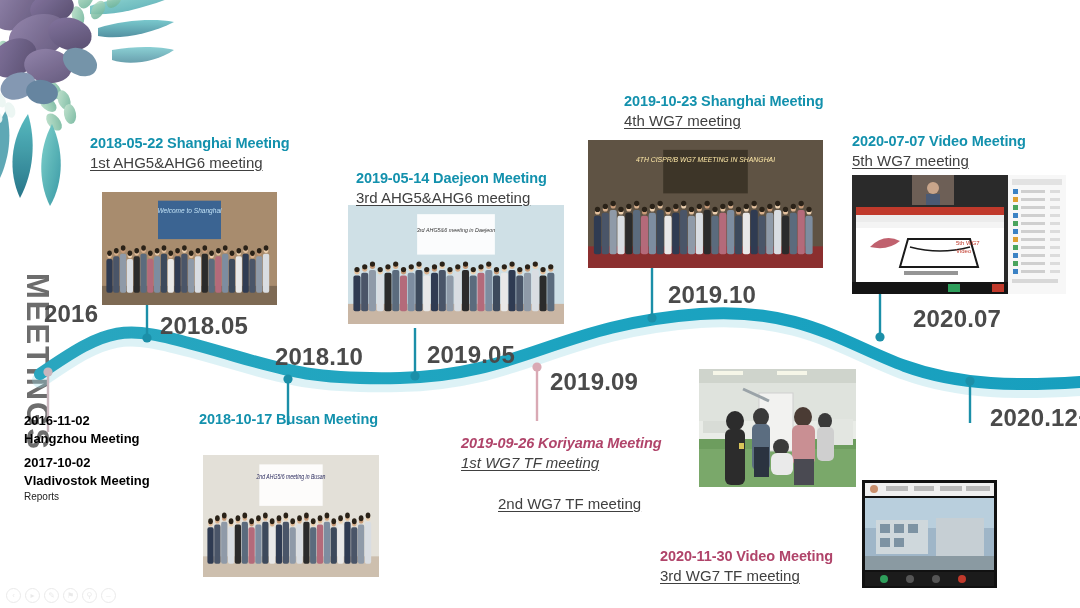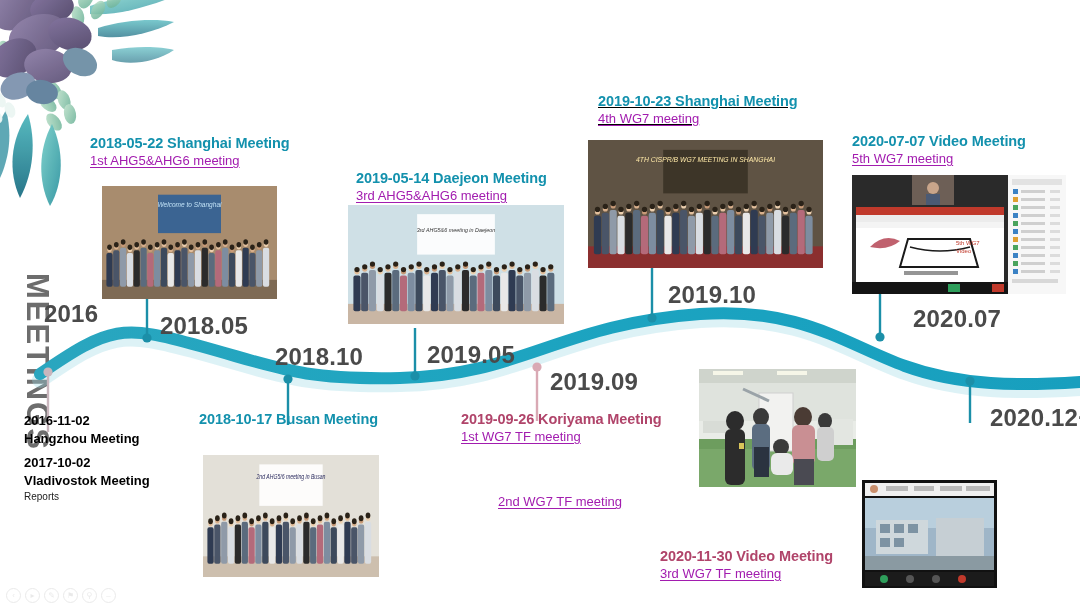--- a/index.html
+++ b/index.html
@@ -26,21 +26,21 @@
 
   
   .year{
     position:absolute;font-size:24px;font-weight:bold;color:#4a4a4a;
     white-space:nowrap;letter-spacing:.2px;
   }
 
   
   .ev{position:absolute;white-space:nowrap;line-height:1.3;}
   .ev .t1{font-size:14.5px;font-weight:bold;letter-spacing:-.1px;}
-  .ev .t2{font-size:13px;color:#a21caf;text-decoration:underline;text-underline-offset:2px;}
+  .ev .t2{font-size:15px;color:#404040;text-decoration:underline;text-underline-offset:2px;}
   .ev.teal .t1{color:#1391ad;}
   .ev.rose .t1{color:#b0446a;}
 
   
   .repblock{position:absolute;white-space:nowrap;line-height:1.38;}
   .repblock .rl{font-size:13px;font-weight:bold;color:#000000;}
   .repblock .rs{font-size:10px;color:#222;font-weight:normal;}
 
   
   .ph{position:absolute;overflow:hidden;background:#cfcfcf;}
@@ -169,21 +169,21 @@
       <div class="year" style="left: 160px; top: 312px;">2018.05</div>
       <div class="year" style="left: 275px; top: 343px;">2018.10</div>
       <div class="year" style="left: 427px; top: 341px;">2019.05</div>
       <div class="year" style="left: 550px; top: 368px;">2019.09</div>
       <div class="year" style="left: 668px; top: 281px;">2019.10</div>
       <div class="year" style="left: 899px; top: 305px; margin-left: 14px;">2020.07</div>
       <div class="year" style="left: 979px; top: 404px; margin-left: 11px;">2020.12+</div>
     </div>
 
   <div id="photos-layer">
-      <div class="ph" style="left: 102px; top: 186px; width: 175px; height: 113px;">
+      <div class="ph" style="left: 102px; top: 192px; width: 175px; height: 113px;">
         <svg viewBox="0 0 240 130" preserveAspectRatio="none">
     <rect width="240" height="130" fill="#a88c6e"></rect>
     <rect x="0" y="108" width="240" height="22" fill="#7e6a54"></rect>
     <rect x="76.8" y="10" width="86.39999999999999" height="44.2" fill="#2f5f96" opacity=".9"></rect>
     <text x="120" y="24" font-size="9" fill="#bfe0f5" text-anchor="middle" font-family="sans-serif" font-style="italic">Welcome to Shanghai</text>
     <rect x="6.0" y="77.0" width="8.6" height="39.0" rx="2.4" fill="#2f3b52"></rect>
           <circle cx="10.3" cy="73.0" r="3.1" fill="#e3bf9c"></circle>
           <circle cx="10.3" cy="70.5" r="3.2" fill="#2a2218"></circle>
           <rect x="15.3" y="74.0" width="8.6" height="42.0" rx="2.4" fill="#4a5568"></rect>
           <circle cx="19.6" cy="70.0" r="3.1" fill="#d9b08c"></circle>
@@ -640,32 +640,32 @@
 
   <div id="events-layer">
       <div class="ev teal" style="left: 90px; top: 134px;">
         <div class="t1">2018-05-22 Shanghai Meeting</div>
         <div class="t2">1st AHG5&amp;AHG6 meeting</div>
       </div>
       <div class="ev teal" style="left: 356px; top: 169px;">
         <div class="t1">2019-05-14 Daejeon Meeting</div>
         <div class="t2">3rd AHG5&amp;AHG6 meeting</div>
       </div>
-      <div class="ev teal" style="left: 598px; top: 92px; text-decoration: underline;">
+      <div class="ev teal" style="left: 624px; top: 92px;">
         <div class="t1">2019-10-23 Shanghai Meeting</div>
         <div class="t2">4th WG7 meeting</div>
       </div>
       <div class="ev teal" style="left: 852px; top: 132px;">
         <div class="t1">2020-07-07 Video Meeting</div>
         <div class="t2">5th WG7 meeting</div>
       </div>
       <div class="ev teal" style="left: 199px; top: 410px;">
         <div class="t1">2018-10-17 Busan Meeting</div>
       </div>
-      <div class="ev rose" style="left: 461px; top: 410px;">
+      <div class="ev rose" style="left: 461px; top: 434px; font-style: italic;">
         <div class="t1">2019-09-26 Koriyama Meeting</div>
         <div class="t2">1st WG7 TF meeting</div>
       </div>
       <div class="ev rose" style="left: 498px; top: 494px;">
         <div class="t2">2nd WG7 TF meeting</div>
       </div>
       <div class="ev rose" style="left: 660px; top: 547px;">
         <div class="t1">2020-11-30 Video Meeting</div>
         <div class="t2">3rd WG7 TF meeting</div>
       </div>

